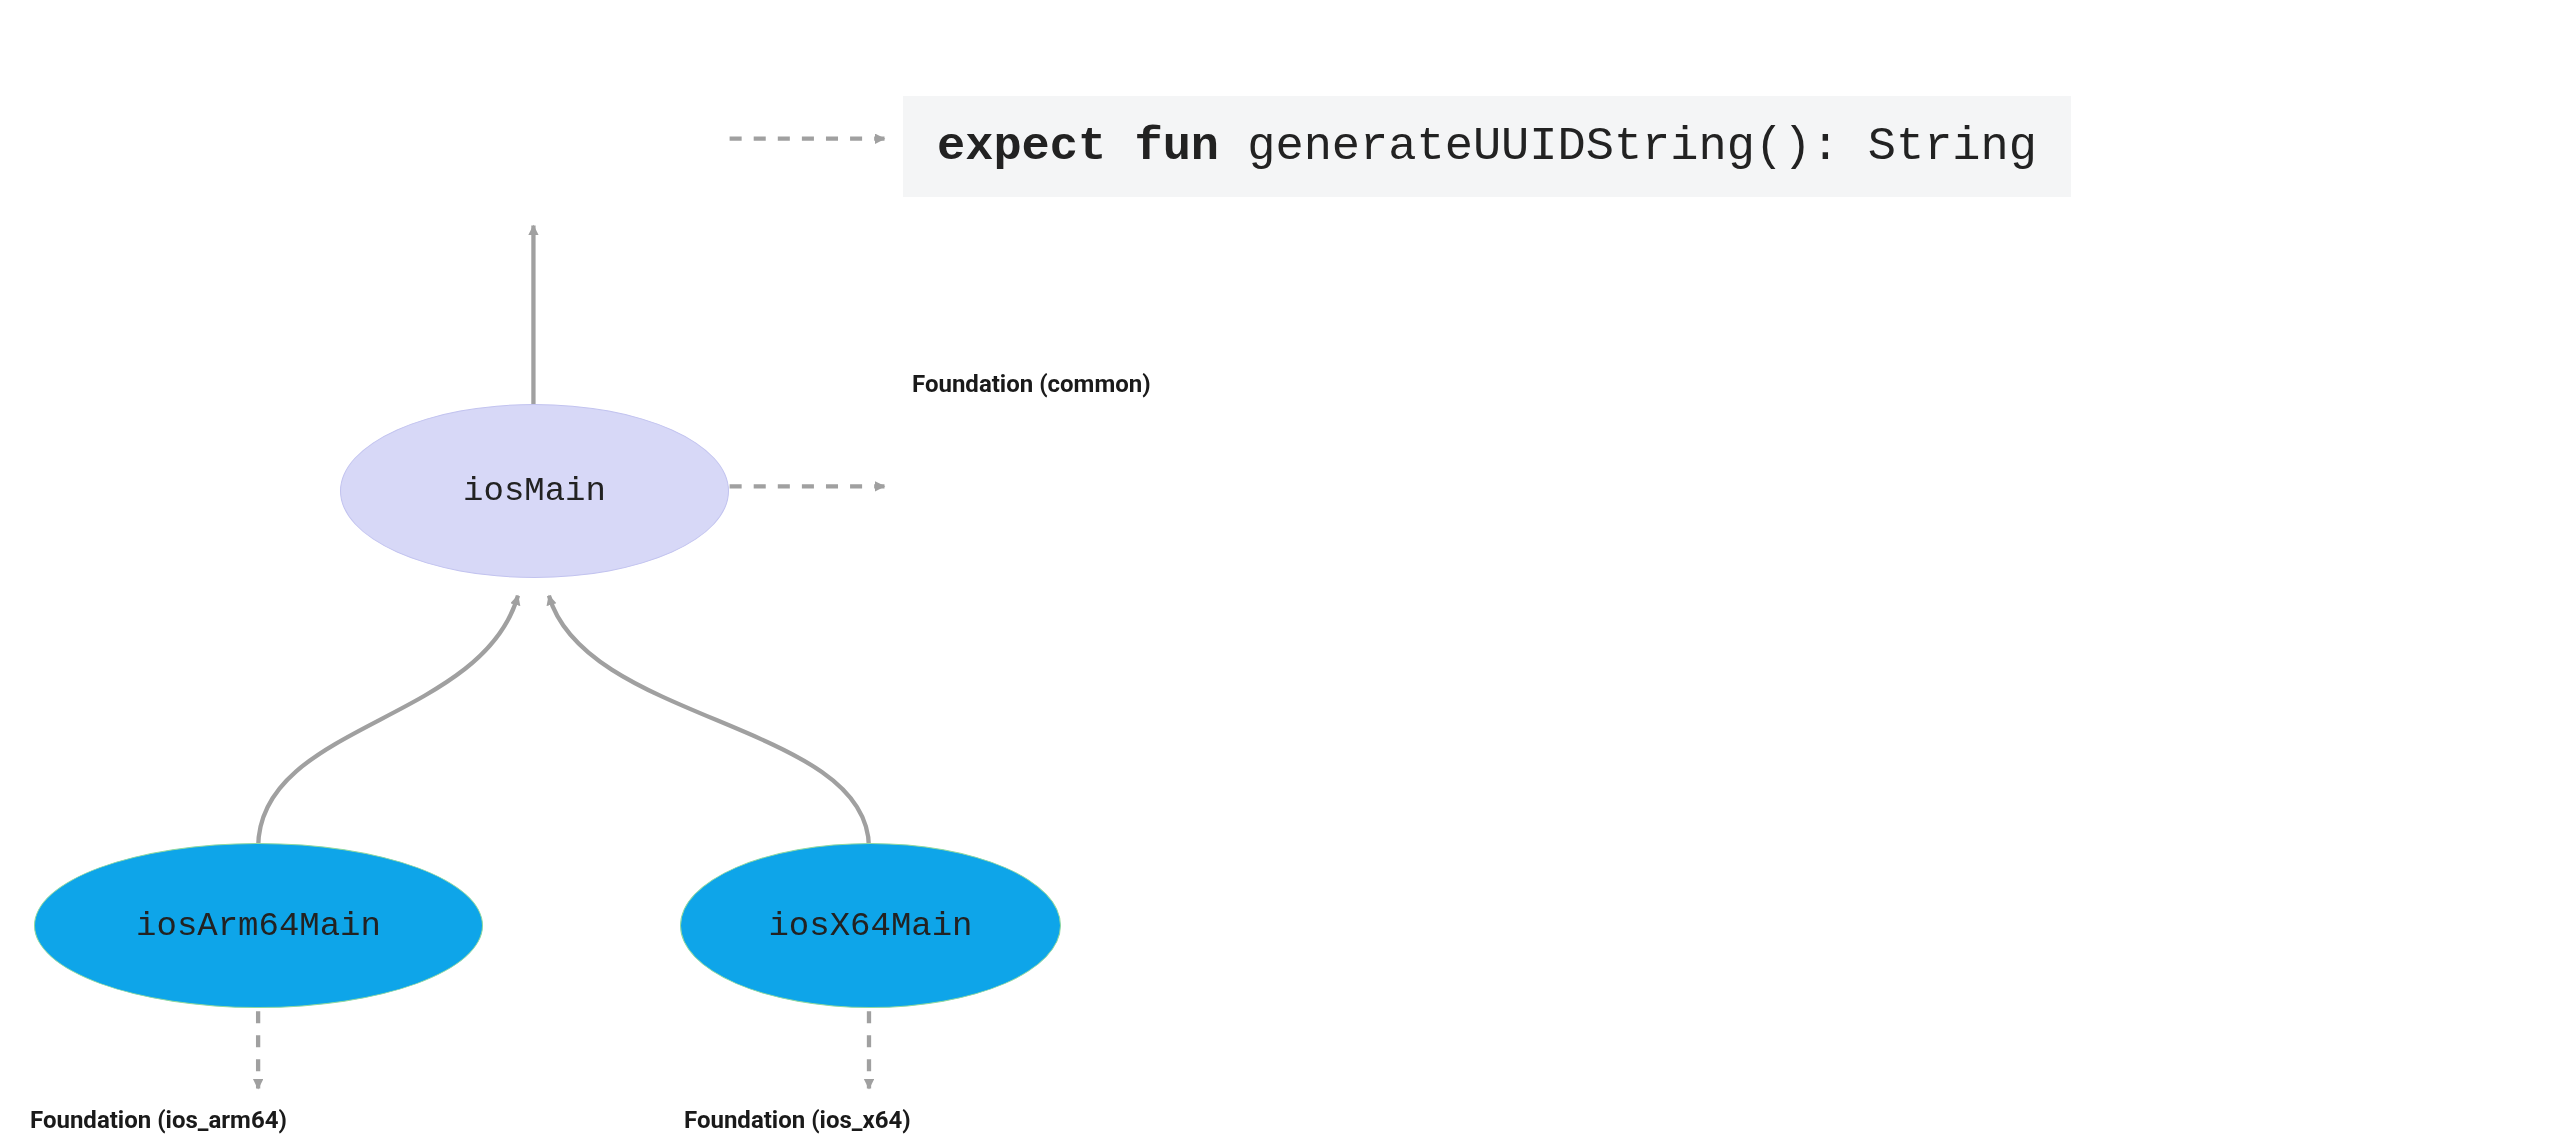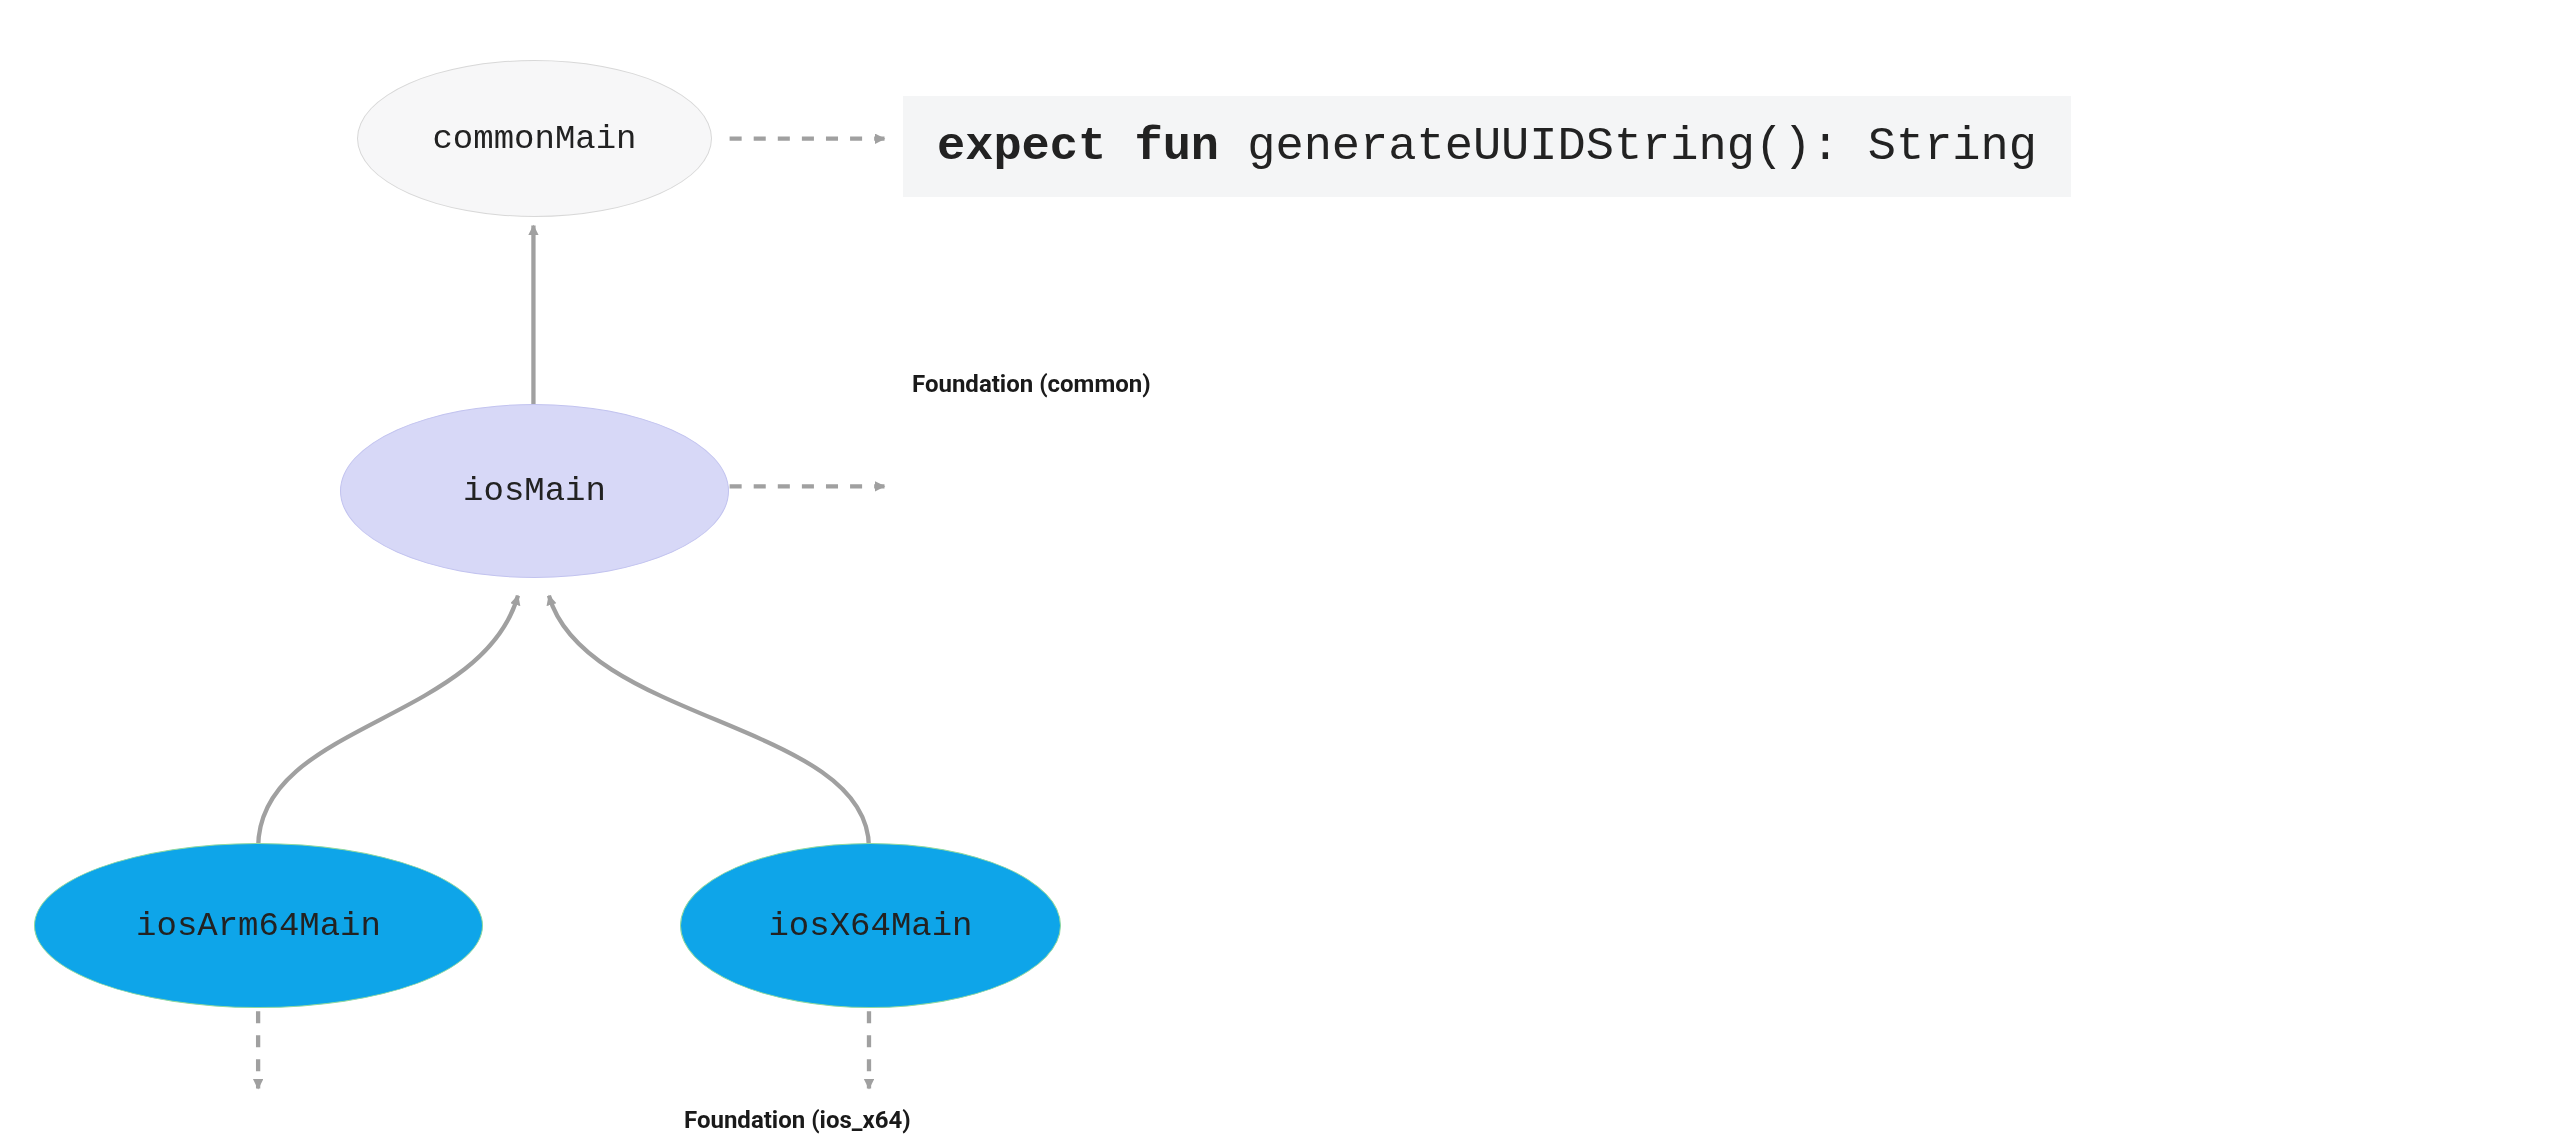--- a/index.html
+++ b/index.html
@@ -78,40 +78,38 @@
 
     <line x1="848" y1="161" x2="1028" y2="161" stroke="#a0a0a0" stroke-width="5" stroke-dasharray="14 14" marker-end="url(#arrowhead)"></line>
 
     <line x1="848" y1="565" x2="1028" y2="565" stroke="#a0a0a0" stroke-width="5" stroke-dasharray="14 14" marker-end="url(#arrowhead)"></line>
 
     <line x1="300" y1="1175" x2="300" y2="1265" stroke="#a0a0a0" stroke-width="5" stroke-dasharray="14 14" marker-end="url(#arrowhead)"></line>
 
     <line x1="1010" y1="1175" x2="1010" y2="1265" stroke="#a0a0a0" stroke-width="5" stroke-dasharray="14 14" marker-end="url(#arrowhead)"></line>
   </svg>
 
-  <div class="ellipse gray" style="left:357px; top:60px; width:353px; height:155px;">
-    <span>commonMain</span>
-  </div>
 
   <div class="ellipse purple" style="left:340px; top:404px; width:387px; height:172px;">
     <span>iosMain</span>
   </div>
 
   <div class="ellipse green" style="left:34px; top:843px; width:447px; height:163px;">
     <span>iosArm64Main</span>
   </div>
 
   <div class="ellipse green" style="left:680px; top:843px; width:379px; height:163px;">
     <span>iosX64Main</span>
   </div>
 
   <div class="codebox" style="left:903px; top:96px;">
     <span class="kw">expect fun</span><span> generateUUIDString(): String</span>
   </div>
 
 
   <div class="label" style="left:912px; top:370px;">Foundation (common)</div>
 
+  <div class="label" style="left:30px; top:1106px;">Foundation (ios_arm64)</div>
 
   <div class="label" style="left:684px; top:1106px;">Foundation (ios_x64)</div>
 
 </div>
 
 
 </body></html>

